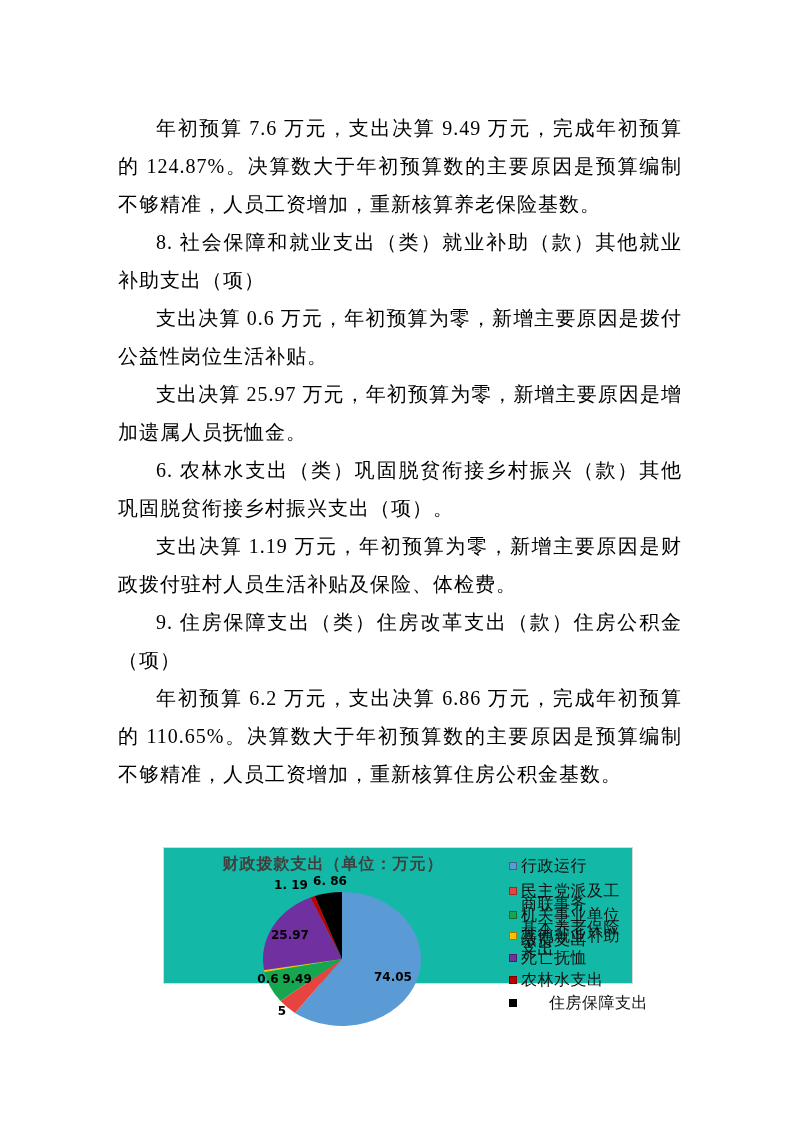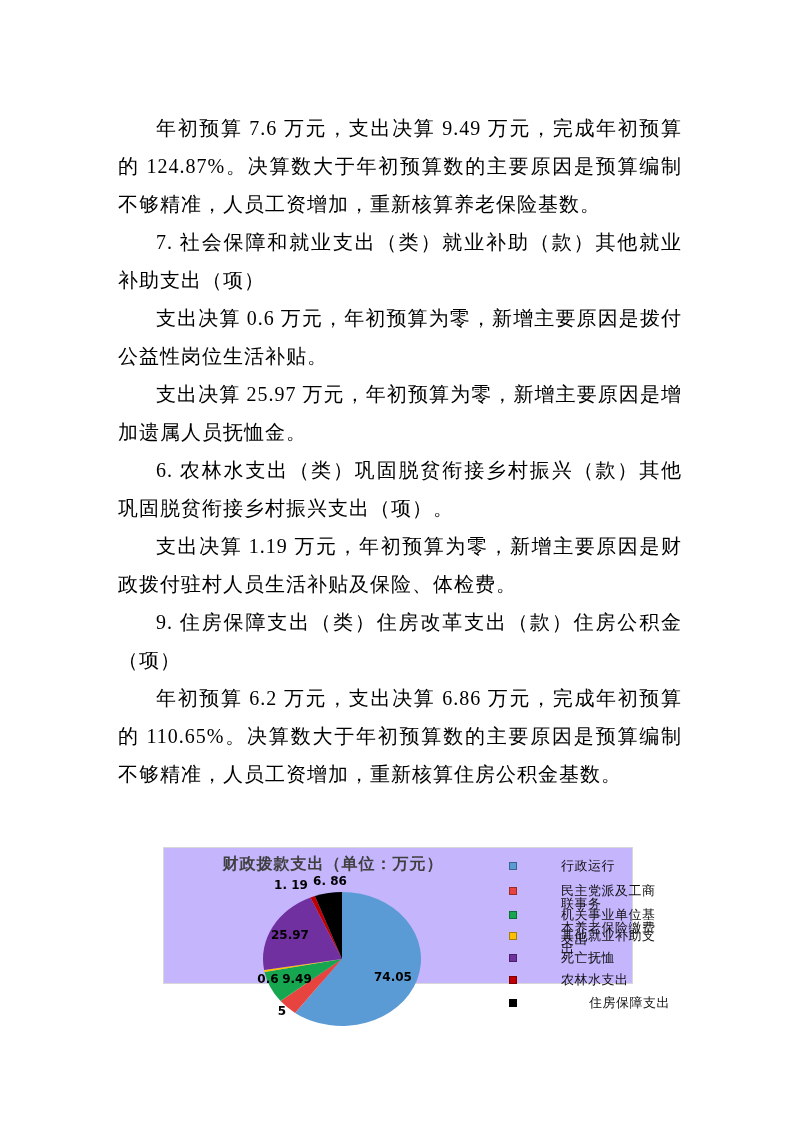--- a/index.html
+++ b/index.html
@@ -13,52 +13,51 @@
   }
   .page{position:absolute;left:0;top:13px;width:793px;height:1122px;background:#ffffff;}
   .doc-body{
     position:absolute;left:118px;top:96px;width:564px;
     font-size:20px;line-height:38px;letter-spacing:1px;
     text-align:justify;
   }
   .doc-body p{margin:0;text-indent:38px;}
   .chart-box{
     position:absolute;left:163px;top:834px;width:470px;height:137px;
-    background:#c4b5fd;border:1px solid #d8d8d8;box-sizing:border-box;
+    background:#14b8a6;border:1px solid #d8d8d8;box-sizing:border-box;
   }
   .chart-title{
     position:absolute;left:0;right:130px;top:6px;
     text-align:center;font-size:16px;font-weight:600;color:#3f3f3f;
     letter-spacing:1px;white-space:nowrap;
   }
   .pie-svg{position:absolute;left:0;top:0;width:470px;height:191px;}
   .pie-label{
     font-family:"DejaVu Sans","Liberation Sans",sans-serif;
     font-size:12px;font-weight:700;fill:#000000;
   }
   .legend{position:absolute;left:345px;top:0;width:122px;height:191px;}
   .legend-item{position:absolute;display:flex;align-items:flex-start;}
   .legend-swatch{
     flex:0 0 auto;width:8px;height:8px;margin-top:2px;margin-right:4px;
     border:1px solid rgba(0,0,0,0.35);box-sizing:border-box;
   }
   .legend-label{
-    font-size:13px;line-height:12.5px;color:#111;letter-spacing:0.5px;
+    font-size:16px;line-height:12.5px;color:#111;letter-spacing:0.5px;
     width:106px;
-    margin-left:40px;
   }
 </style>
 </head>
 <body>
 
 <div class="page">
 
   <div class="doc-body">
     <p>年初预算 7.6 万元，支出决算 9.49 万元，完成年初预算的 124.87%。决算数大于年初预算数的主要原因是预算编制不够精准，人员工资增加，重新核算养老保险基数。</p>
-    <p>7. 社会保障和就业支出（类）就业补助（款）其他就业补助支出（项）</p>
+    <p>8. 社会保障和就业支出（类）就业补助（款）其他就业补助支出（项）</p>
     <p>支出决算 0.6 万元，年初预算为零，新增主要原因是拨付公益性岗位生活补贴。</p>
     <p>支出决算 25.97 万元，年初预算为零，新增主要原因是增加遗属人员抚恤金。</p>
     <p>6. 农林水支出（类）巩固脱贫衔接乡村振兴（款）其他巩固脱贫衔接乡村振兴支出（项）。</p>
     <p>支出决算 1.19 万元，年初预算为零，新增主要原因是财政拨付驻村人员生活补贴及保险、体检费。</p>
     <p>9. 住房保障支出（类）住房改革支出（款）住房公积金（项）</p>
     <p>年初预算 6.2 万元，支出决算 6.86 万元，完成年初预算的 110.65%。决算数大于年初预算数的主要原因是预算编制不够精准，人员工资增加，重新核算住房公积金基数。</p>
   </div>
 
   <div class="chart-box">
     <div class="chart-title">财政拨款支出（单位：万元）</div>

